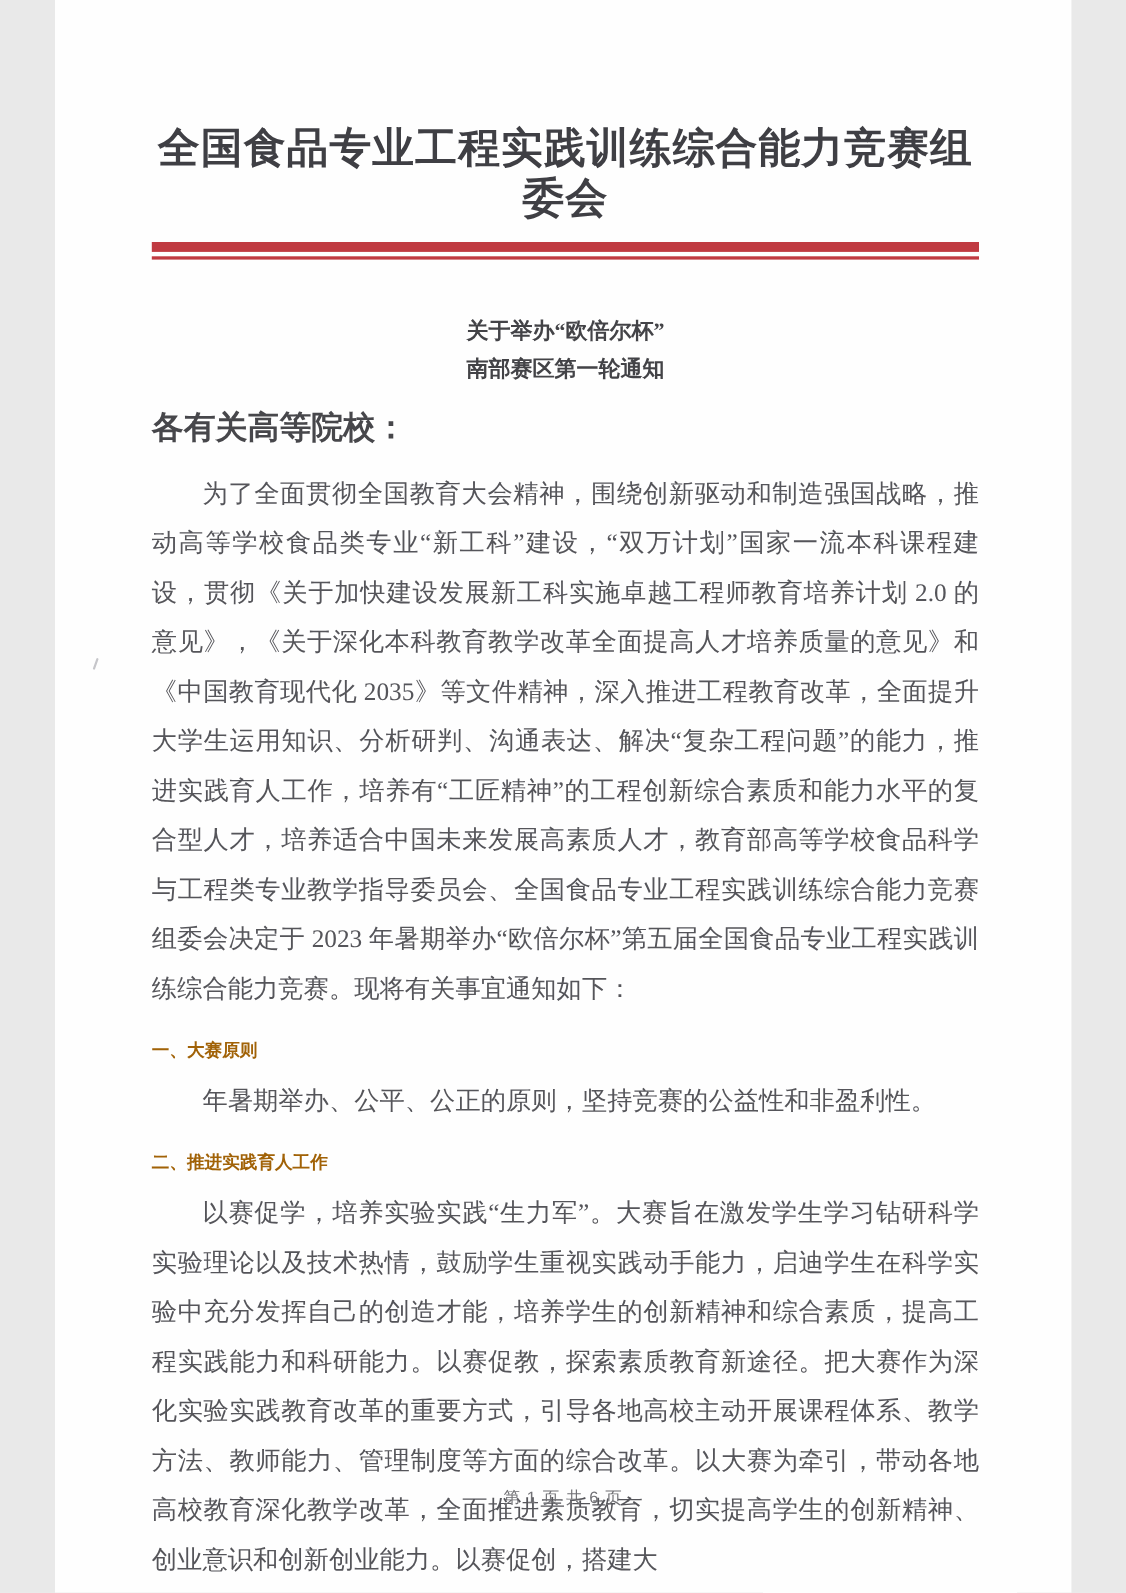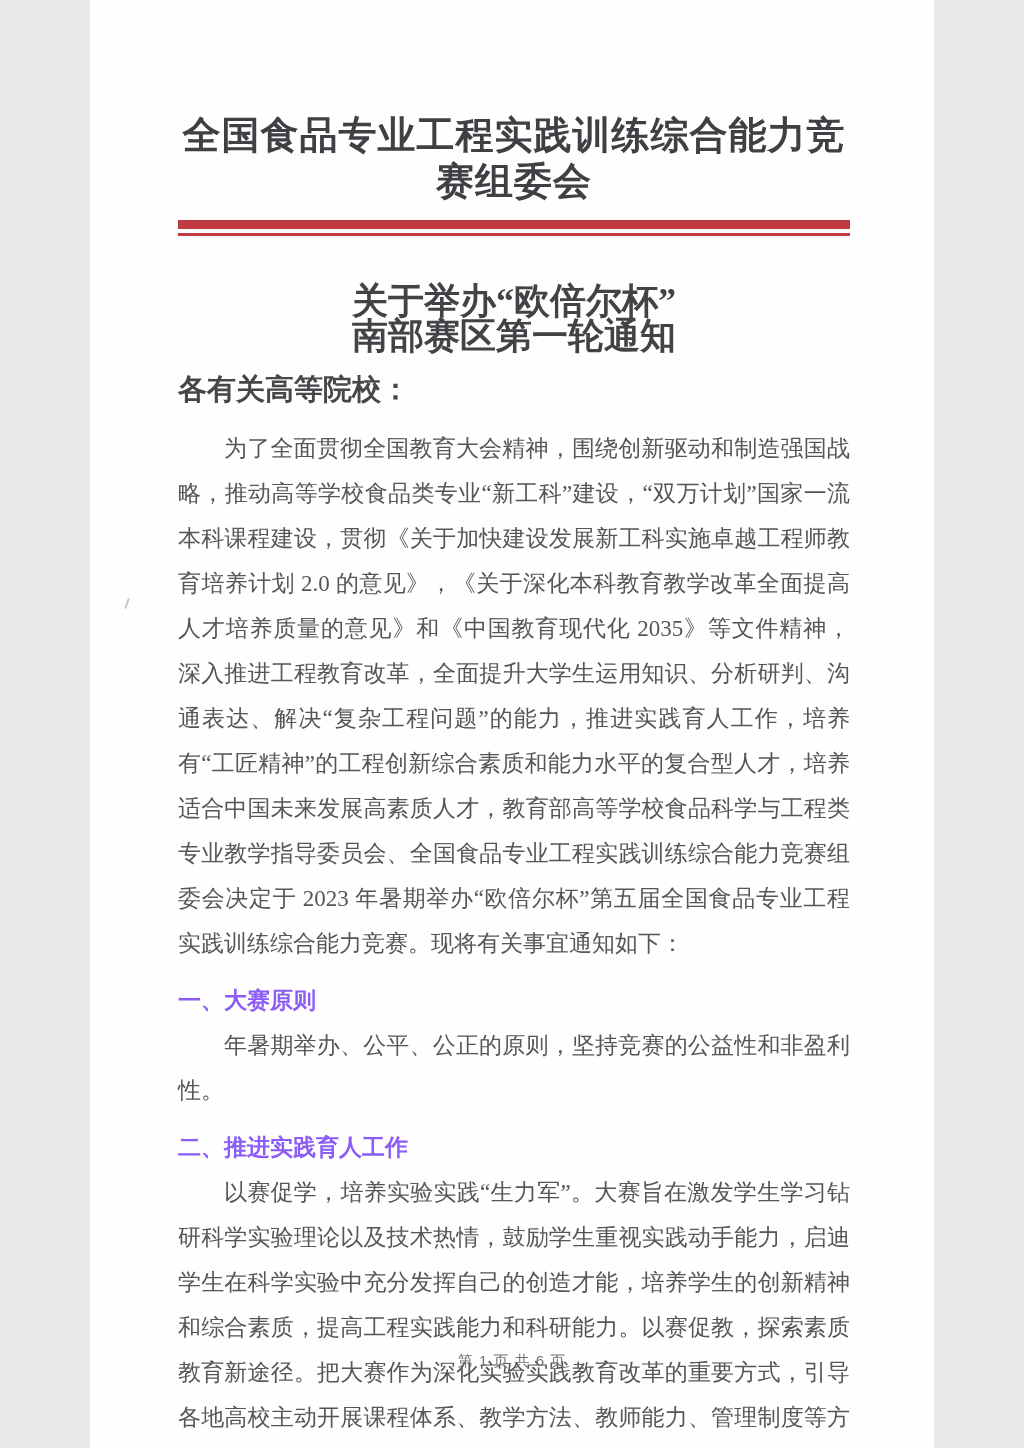--- a/index.html
+++ b/index.html
@@ -2,21 +2,21 @@
 <html><head>
 <meta charset="utf-8">
 <style>
   html, body {
     margin: 0;
     padding: 0;
     background: #e9e9e9;
   }
   .page {
     position: relative;
-    width: 844px;
+    width: 924px;
     height: 1448px;
     margin: 0 auto;
     background: #fefefe;
     font-family: "Liberation Serif", "DejaVu Serif", serif;
     color: #515156;
     overflow: hidden;
     box-sizing: border-box;
     padding: 0 84px 0 88px;
   }
   .org-title {
@@ -37,21 +37,21 @@
   }
   .rule-thin {
     height: 3px;
     margin-top: 4px;
     background: #c03a41;
   }
   .notice-title {
     margin-top: 48px;
     text-align: center;
     font-weight: bold;
-    font-size: 36px;
+    font-size: 20px;
     line-height: 35px;
     color: #434347;
   }
   .salutation {
     margin: 20px 0 0 0;
     font-weight: bold;
     font-size: 29px;
     line-height: 30px;
     color: #47474b;
   }
@@ -61,24 +61,24 @@
     line-height: 45px;
     text-align: justify;
     text-indent: 2em;
     color: #55555a;
   }
   .para.flush {
     margin-top: 0;
   }
   .section-heading {
     margin: 12px 0 0 0;
-    font-size: 23px;
+    font-size: 16px;
     line-height: 45px;
     font-weight: bold;
-    color: #8b5cf6;
+    color: #a16207;
   }
   .page-footer {
     position: absolute;
     top: 1352px;
     left: 0;
     width: 100%;
     text-align: center;
     font-size: 15px;
     letter-spacing: 1px;
     color: #717175;

